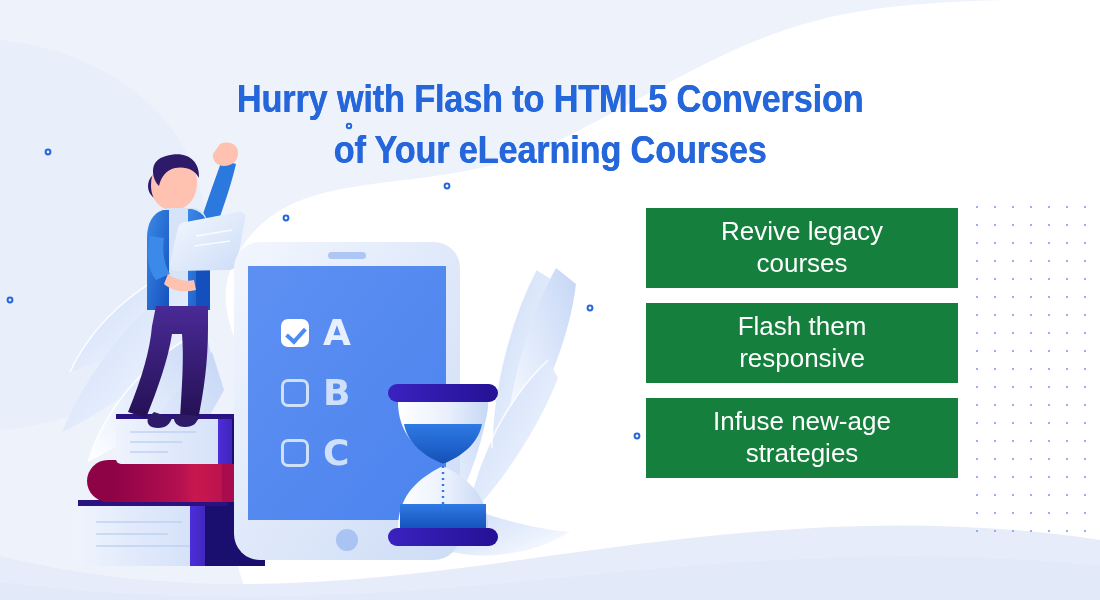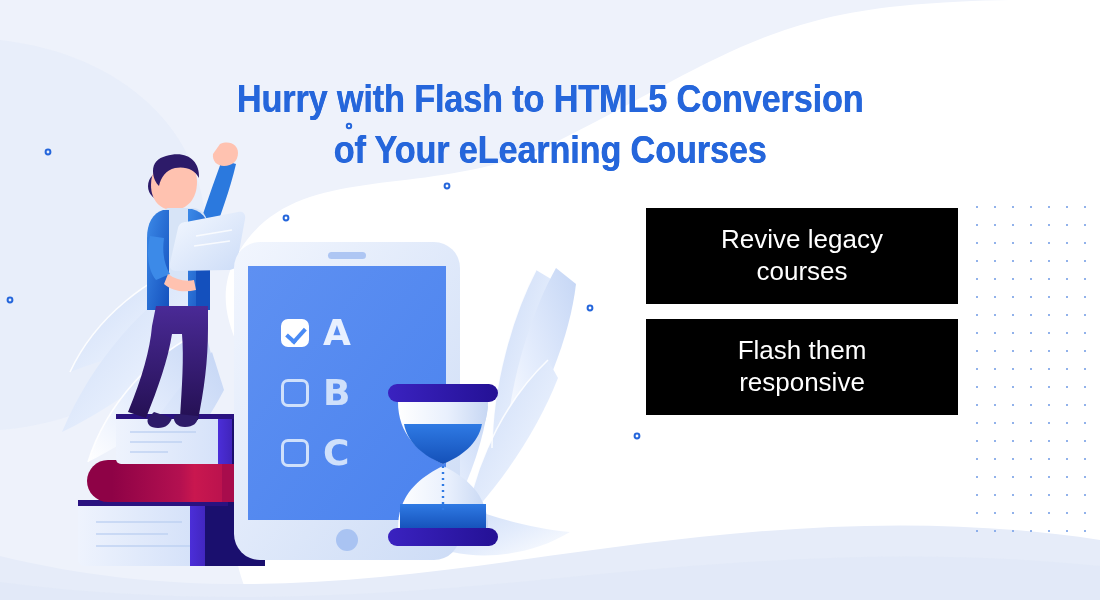--- a/index.html
+++ b/index.html
@@ -38,22 +38,22 @@
   
   .benefits {
     position: absolute;
     left: 646px; top: 208px;
     width: 312px;
     display: flex;
     flex-direction: column;
     gap: 15px;
   }
   .benefit {
-    height: 96px;
-    background: #000000;
+    height: 80px;
+    background: #15803d;
     color: #ffffff;
     display: flex;
     align-items: center;
     justify-content: center;
     text-align: center;
     font-size: 26px;
     line-height: 1.22;
     padding: 0 20px;
     box-sizing: border-box;
     white-space: pre-line;
@@ -320,15 +320,17 @@
   <h1 class="headline">Hurry with Flash to HTML5 Conversion
 of Your eLearning Courses</h1>
 
   <div class="dotgrid"></div>
 
   <div class="benefits">
     <div class="benefit">Revive legacy
 courses</div>
     <div class="benefit">Flash them
 responsive</div>
+    <div class="benefit">Infuse new-age
+strategies</div>
   </div>
 
 </div>
 
 </body></html>

